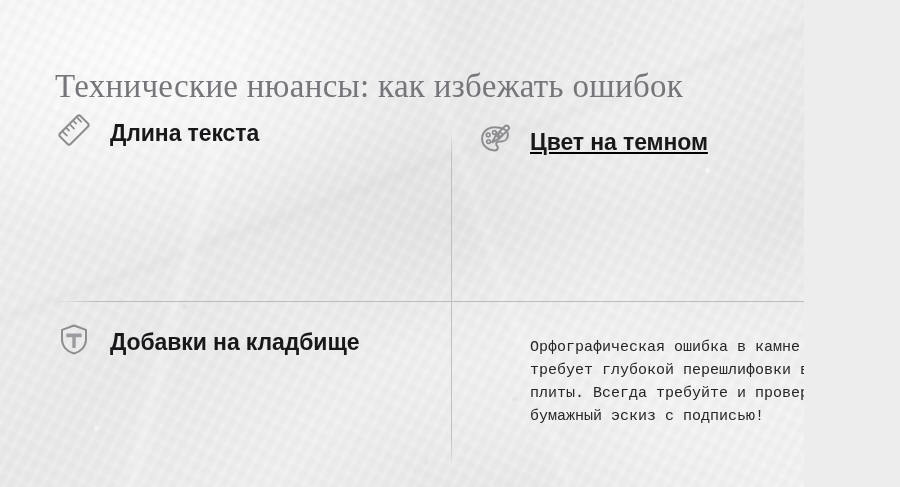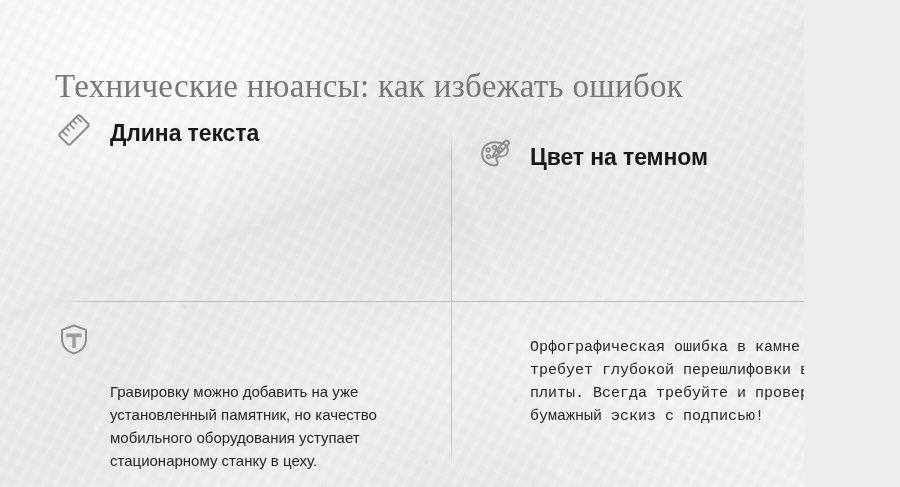--- a/index.html
+++ b/index.html
@@ -99,21 +99,21 @@
     height: 1px;
     background: linear-gradient(to right, rgba(183,183,186,0) 0%, rgba(183,183,186,0.9) 5%, rgba(183,183,186,0.9) 95%, rgba(183,183,186,0) 100%);
   }
 
   
   .card {
     position: absolute;
     box-sizing: border-box;
   }
   #card-0 { left: 52px;  top: 111px; width: 380px; }
-  #card-1 { left: 472px; top: 135px; width: 400px; }
+  #card-1 { left: 472px; top: 120px; width: 400px; text-decoration: underline; }
   #card-2 { left: 52px;  top: 320px; width: 380px; }
   #card-3 { left: 472px; top: 320px; width: 400px; }
 
   .card-head {
     display: flex;
     align-items: flex-start;
     gap: 14px;
     min-height: 44px;
   }
   .card-icon {
@@ -195,22 +195,22 @@
     </div>
 
     <div class="card" id="card-2">
       <div class="card-head">
         <span class="card-icon">
           <svg viewBox="0 0 44 44" fill="none" xmlns="http://www.w3.org/2000/svg">
             <path d="M22 8.5l12 4.4v9.2c0 7.2-5 12.6-12 14.4-7-1.8-12-7.2-12-14.4v-9.2l12-4.4z" stroke="#8d8d90" stroke-width="2" stroke-linejoin="round"></path>
             <path d="M15.2 16.6h13.6c.5 0 .9.4.9.9v1.9c0 .5-.4.9-.9.9h-5.1v9.9c0 .5-.4.9-.9.9h-1.6c-.5 0-.9-.4-.9-.9v-9.9h-5.1c-.5 0-.9-.4-.9-.9v-1.9c0-.5.4-.9.9-.9z" fill="#9c9ca0"></path>
           </svg>
         </span>
+        <div class="card-title">Добавки на кладбище</div>
       </div>
-      <p class="card-body">Гравировку можно добавить на уже установленный памятник, но качество мобильного оборудования уступает стационарному станку в цеху.</p>
     </div>
 
     <div class="card" id="card-3">
       <p class="card-body">Орфографическая ошибка в камне требует глубокой перешлифовки всей плиты. Всегда требуйте и проверяйте бумажный эскиз с подписью!</p>
     </div>
 
   </div>
 </div>
 
 </body></html>

